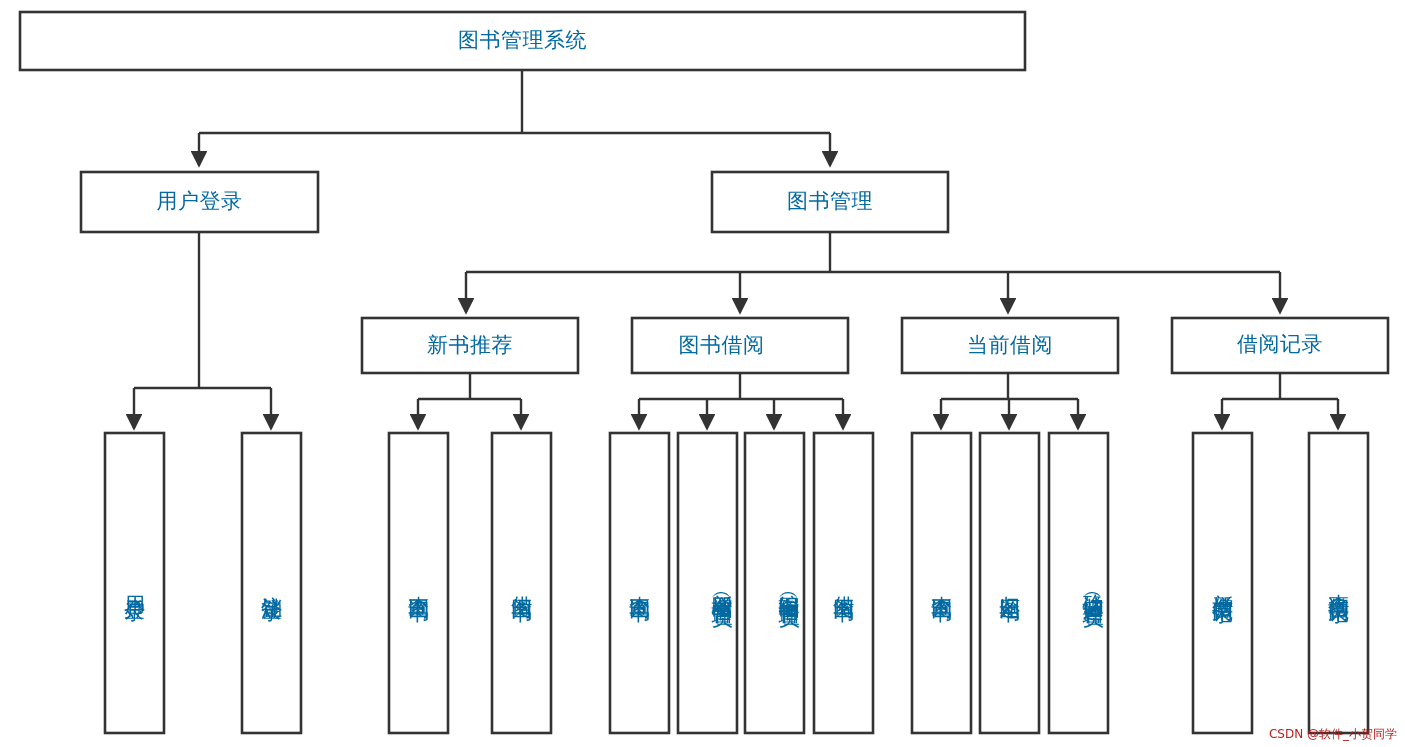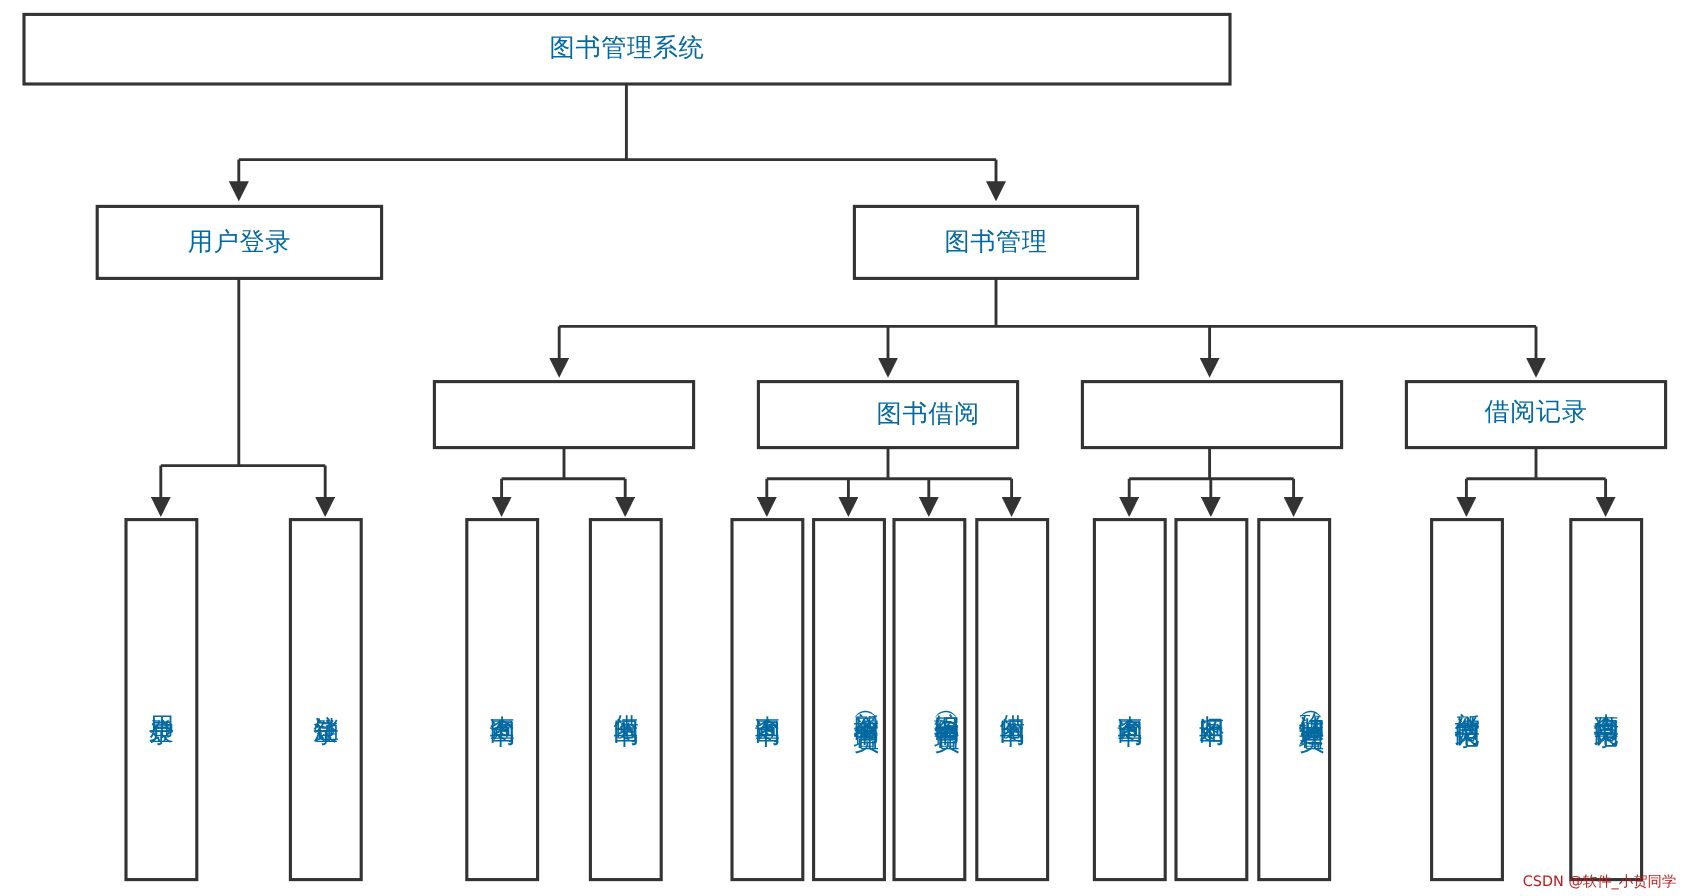--- a/index.html
+++ b/index.html
@@ -162,21 +162,23 @@
 
     <rect class="node-box" x="1193" y="433" width="59" height="300"></rect>
     <rect class="node-box" x="1309" y="433" width="59" height="300"></rect>
   </svg>
 
   <div class="node-label label-h" style="left:20px;top:12px;width:1005px;height:58px;">图书管理系统</div>
 
   <div class="node-label label-h" style="left:81px;top:172px;width:237px;height:60px;">用户登录</div>
   <div class="node-label label-h" style="left:712px;top:172px;width:236px;height:60px;">图书管理</div>
 
-  <div class="node-label label-h" style="left:660px;top:318px;width:227px;height:55px;">图书借阅</div>
+  <div class="node-label label-h" style="left:362px;top:318px;width:216px;height:55px;">新书推荐</div>
+  <div class="node-label label-h" style="left:608px;top:318px;width:227px;height:55px;">图书借阅</div>
+  <div class="node-label label-h" style="left:902px;top:318px;width:216px;height:55px;">当前借阅</div>
   <div class="node-label label-h" style="left:1172px;top:318px;width:216px;height:55px;font-family:Liberation Mono, monospace;">借阅记录</div>
 
   <div class="node-label label-v label-v-mid" style="left:105px;top:433px;width:59px;height:300px;">用户登录</div>
   <div class="node-label label-v label-v-mid" style="left:242px;top:433px;width:59px;height:300px;">注销登录</div>
 
   <div class="node-label label-v label-v-mid" style="left:389px;top:433px;width:59px;height:300px;">查询图书</div>
   <div class="node-label label-v label-v-mid" style="left:492px;top:433px;width:59px;height:300px;">借阅图书</div>
 
   <div class="node-label label-v label-v-mid" style="left:610px;top:433px;width:59px;height:300px;">查询图书</div>
   <div class="node-label label-v" style="left:678px;top:433px;width:59px;height:300px;">新增图书（管理员）</div>

